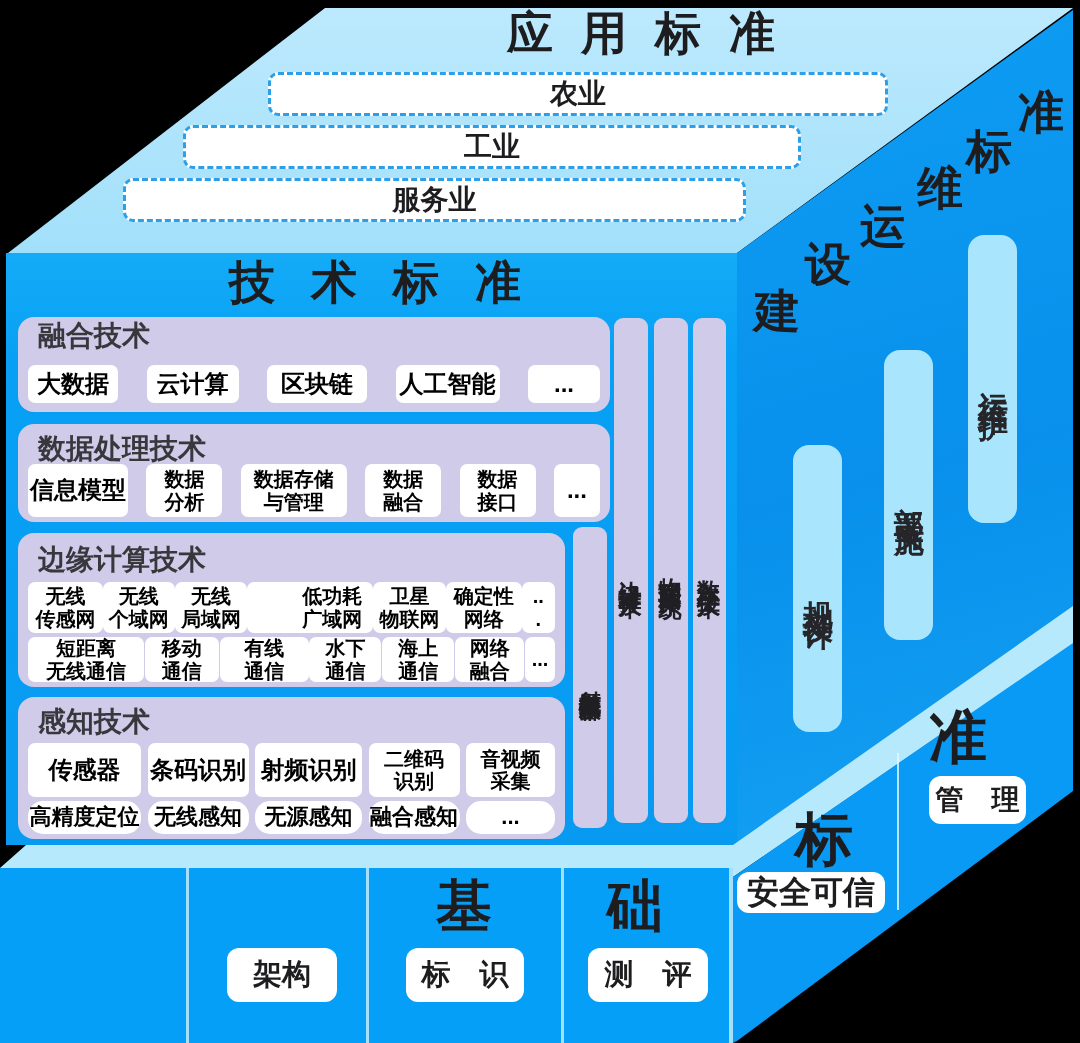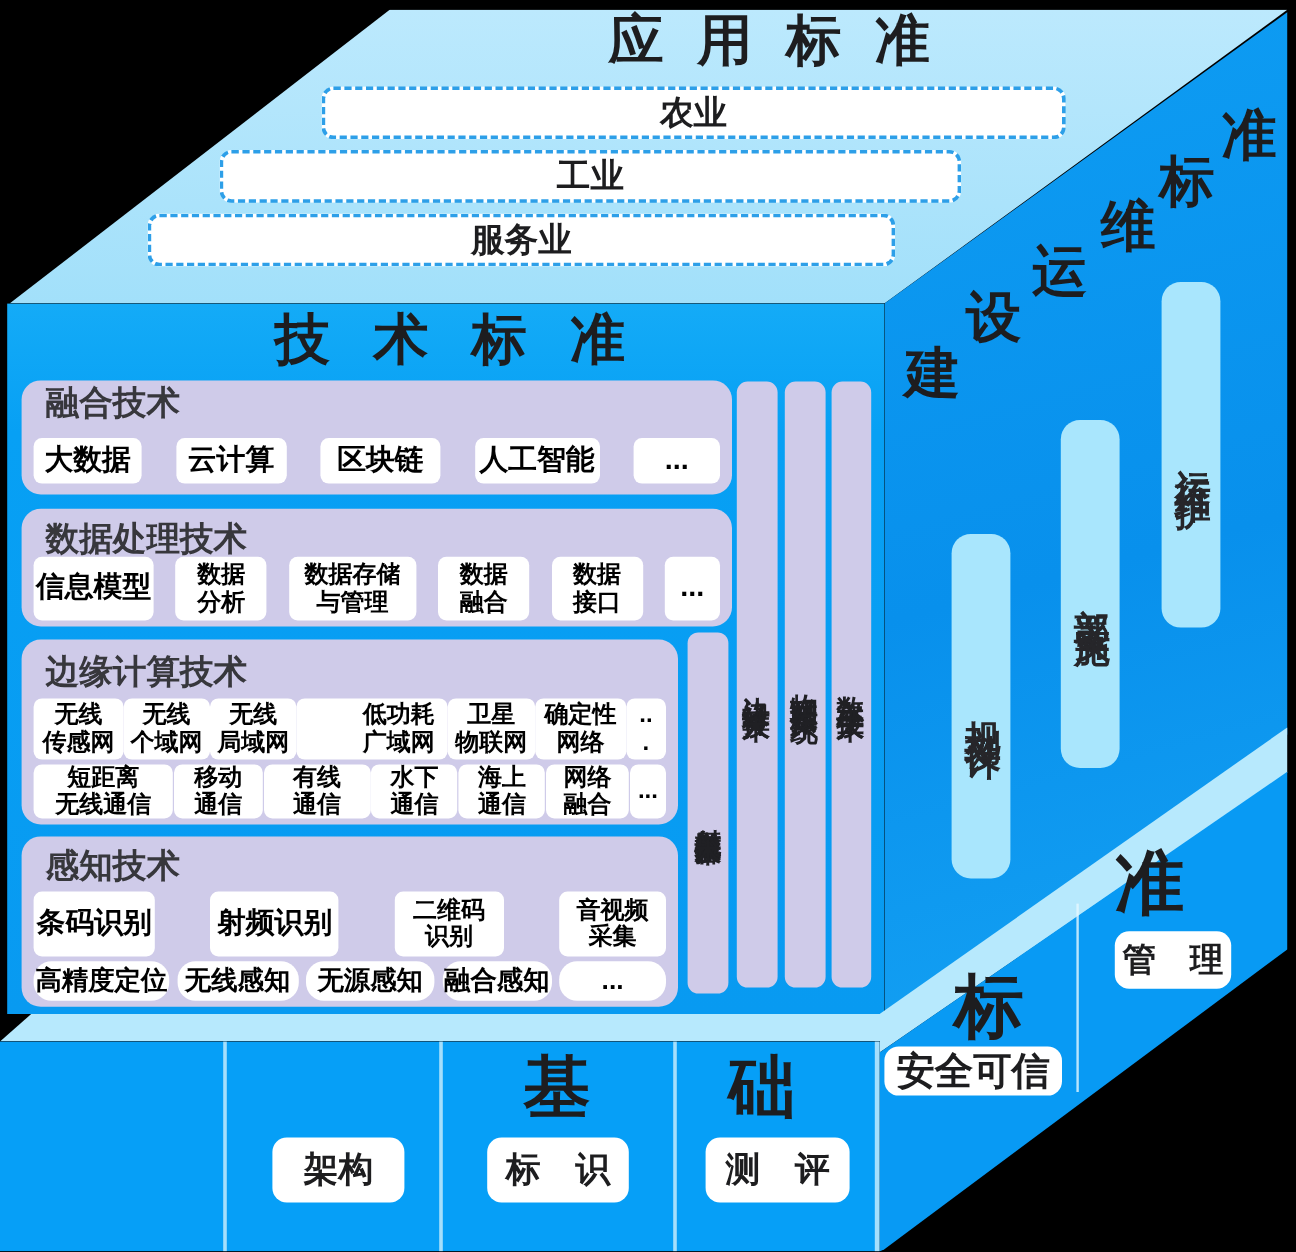--- a/index.html
+++ b/index.html
@@ -141,20 +141,21 @@
 通信</div>
       <div class="chip sm" style="width:69px;">网络
 融合</div>
       <div class="chip sm" style="width:30px;">...</div>
     </div>
   </div>
 
   <div class="panel" style="left:18px;top:697px;width:547px;height:142px;">
     <div class="panel-h" style="top:6px;">感知技术</div>
     <div class="crow" style="top:46px;height:54px;">
+      <div class="chip" style="width:113px;">传感器</div>
       <div class="chip" style="width:101px;">条码识别</div>
       <div class="chip" style="width:107px;">射频识别</div>
       <div class="chip sm" style="width:91px;">二维码
 识别</div>
       <div class="chip sm" style="width:89px;">音视频
 采集</div>
     </div>
     <div class="crow" style="top:104px;height:33px;">
       <div class="chip md" style="width:113px;">高精度定位</div>
       <div class="chip md" style="width:101px;">无线感知</div>

